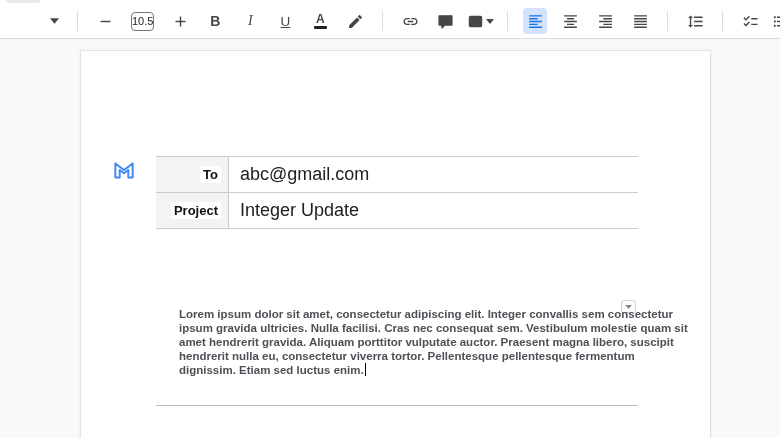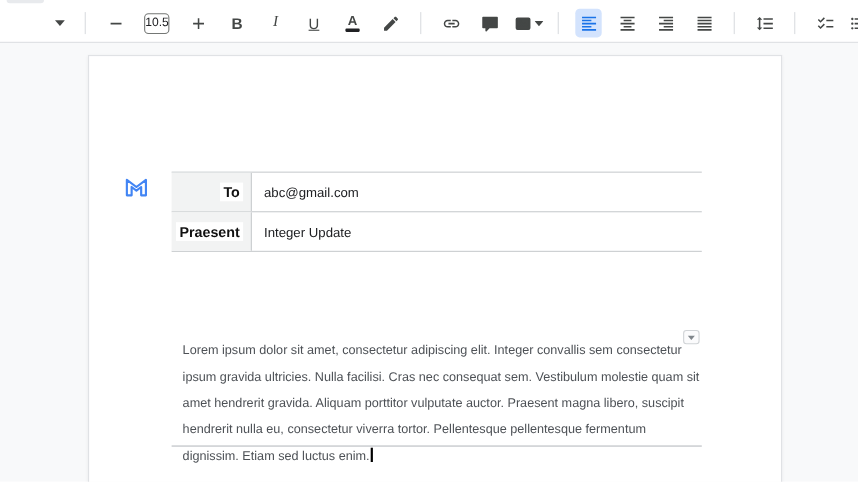--- a/index.html
+++ b/index.html
@@ -64,34 +64,35 @@
     border-top:1px solid var(--table_border,#c9cccf);
   }
   .row { display:flex; height:36px; border-bottom:1px solid var(--table_border,#c9cccf); }
   .cell-label {
     width:73px; background:var(--label_bg,#f2f3f3);
     border-right:1px solid var(--table_border,#c9cccf);
     display:flex; align-items:center; justify-content:flex-end; padding-right:7px;
   }
   .chip { background:#fff; font-weight:700; font-size:13px; color:#111; padding:1px 3px; }
   .cell-value { flex:1; display:flex; align-items:center; padding-left:11px;
-    font-size:12px; color:var(--value_text,#202124); }
+    font-size:18px; color:var(--value_text,#202124); }
 
   .body-dropdown {
     position:absolute; left:540px; top:249px; width:15px; height:13px;
     border:1px solid #d0d3d6; border-radius:3px; background:#fbfbfc;
     display:flex; align-items:center; justify-content:center; padding:0; cursor:pointer;
     color:#80868b;
   }
   .body-dropdown svg { width:7px; height:4px; fill:currentColor; }
 
   .email-body {
-    position:absolute; left:85px; top:256px; width:560px;
-    font-size:11.5px; line-height:24px; color:var(--body_text,#4d5156);
+    position:absolute; left:98px; top:256px; width:560px;
+    font-size:11.5px; line-height:14px; color:var(--body_text,#4d5156);
     white-space:pre-line;
+    font-weight:bold;
   }
   .caret { display:inline-block; width:1.5px; height:13px; background:#000;
     vertical-align:-2px; margin-left:1px; }
 
   .bottom-rule { position:absolute; left:75px; top:354px; width:482px; height:1px;
     background:var(--rule,#b8bcc0); }
 </style>
 </head>
 <body>
 
@@ -369,21 +370,21 @@
 
     <div class="email-table">
       <div class="row">
         <div class="cell-label">
           <span class="chip">To</span>
         </div>
         <div class="cell-value">abc@gmail.com</div>
       </div>
       <div class="row">
         <div class="cell-label">
-          <span class="chip">Praesent</span>
+          <span class="chip">Project</span>
         </div>
         <div class="cell-value">Integer Update</div>
       </div>
     </div>
 
     <button class="body-dropdown">
       <span class="ic" style="display:flex">
         <svg viewBox="0 0 10 6" style="width:7px;height:4px;fill:currentColor">
             <path d="M0 0h10L5 6z"></path>
           </svg>

